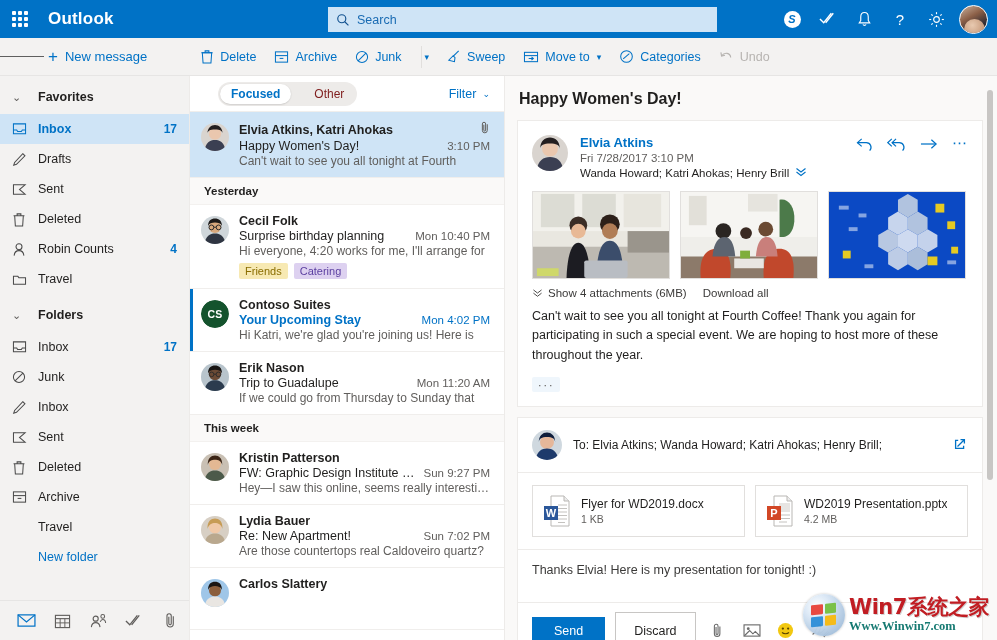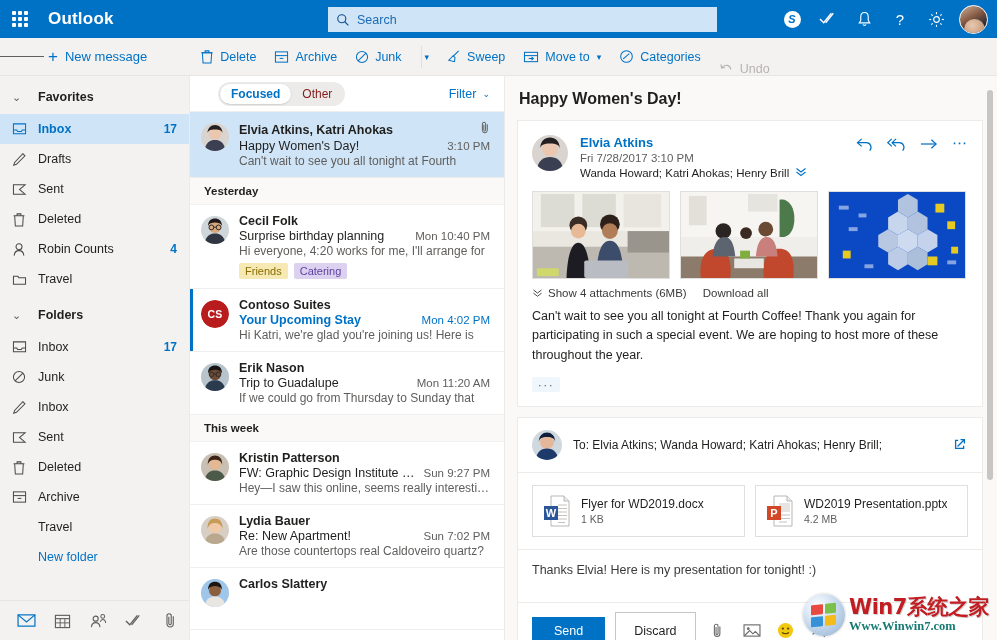--- a/index.html
+++ b/index.html
@@ -64,21 +64,21 @@
     display: flex; align-items: center; gap: 7px; color: #0072c6; font-size: 13px; cursor: pointer;
     padding-left: 4px;
   }
   .cmd-plus { font-size: 17px; line-height: 1; font-weight: 300; }
   .cmd-sep { width: 1px; height: 22px; background: #e1dfdd; margin: 0 10px; }
   .cmds { display: flex; align-items: center; margin-left: 44px; }
   .cmd {
     display: flex; align-items: center; gap: 6px; padding: 0 9px; height: 38px;
     color: #0072c6; font-size: 12.5px; cursor: pointer; white-space: nowrap;
   }
-  .cmd.disabled { color: #b6b3b0; cursor: default; align-items: flex-end; }
+  .cmd.disabled { color: #b6b3b0; cursor: default; }
   .cmd svg { display: block; }
   .chev-sm { font-size: 9px; margin-left: 1px; }
 
   
   .body { flex: 1 1 auto; display: flex; min-height: 0; }
 
   
   .leftnav {
     width: 190px; flex: 0 0 190px; background: #f3f2f1; display: flex; flex-direction: column;
     border-right: 1px solid #edebe9; position: relative;
@@ -111,21 +111,21 @@
   
   .msglist {
     width: 315px; flex: 0 0 315px; background: #fff; display: flex; flex-direction: column;
     border-right: 1px solid #edebe9; position: relative;
   }
   .list-head {
     height: 36px; flex: 0 0 36px; display: flex; align-items: center; padding: 0 14px 0 28px;
     border-bottom: 1px solid #f0eeec; background: #fff;
   }
   .pivot {
-    display: flex; align-items: center; background: #edebe9; border-radius: 13px; height: 24px; padding: 2px;
+    display: flex; align-items: center; background: #edebe9; border-radius: 13px; height: 24px; padding: 2px; gap: 12px;
   }
   .pivot .pv { padding: 0 11px; height: 20px; line-height: 20px; font-size: 12px; border-radius: 11px; cursor: pointer; color: #7f1d1d; }
   .pivot .pv.active { background: #fff; color: #0072c6; font-weight: 700; box-shadow: 0 .5px 1.5px rgba(0,0,0,.18); }
   .filter { margin-left: auto; color: #0072c6; font-size: 12.5px; cursor: pointer; display: flex; align-items: center; gap: 5px; }
 
   .list-scroll { flex: 1 1 auto; overflow: hidden; }
   .date-head {
     background: #faf9f8; height: 27px; display: flex; align-items: center;
     padding-left: 14px; font-size: 11.5px; font-weight: 700; color: #201f1e;
     border-bottom: 1px solid #f3f1ef;
@@ -644,21 +644,21 @@
             <div class="preview">Hi everyone, 4:20 works for me, I'll arrange for</div>
             <div class="cats">
               <span class="cat" style="background:#f7e9b3;color:#8a6d00;">Friends</span>
               <span class="cat" style="background:#ddd1f0;color:#5b3fa0;">Catering</span>
             </div>
           </div>
         </div>
 
         <div class="msg unread">
           <div class="ava">
-            <div class="ava-initials" style="background:#b91c1c;">CS</div>
+            <div class="ava-initials" style="background:#14532d;">CS</div>
           </div>
           <div class="msg-body">
             <div class="row1">
               <span class="sender">Contoso Suites</span>
             </div>
             <div class="row2">
               <span class="subject">Your Upcoming Stay</span>
               <span class="time">Mon 4:02 PM</span>
             </div>
             <div class="preview">Hi Katri, we're glad you're joining us! Here is</div>

